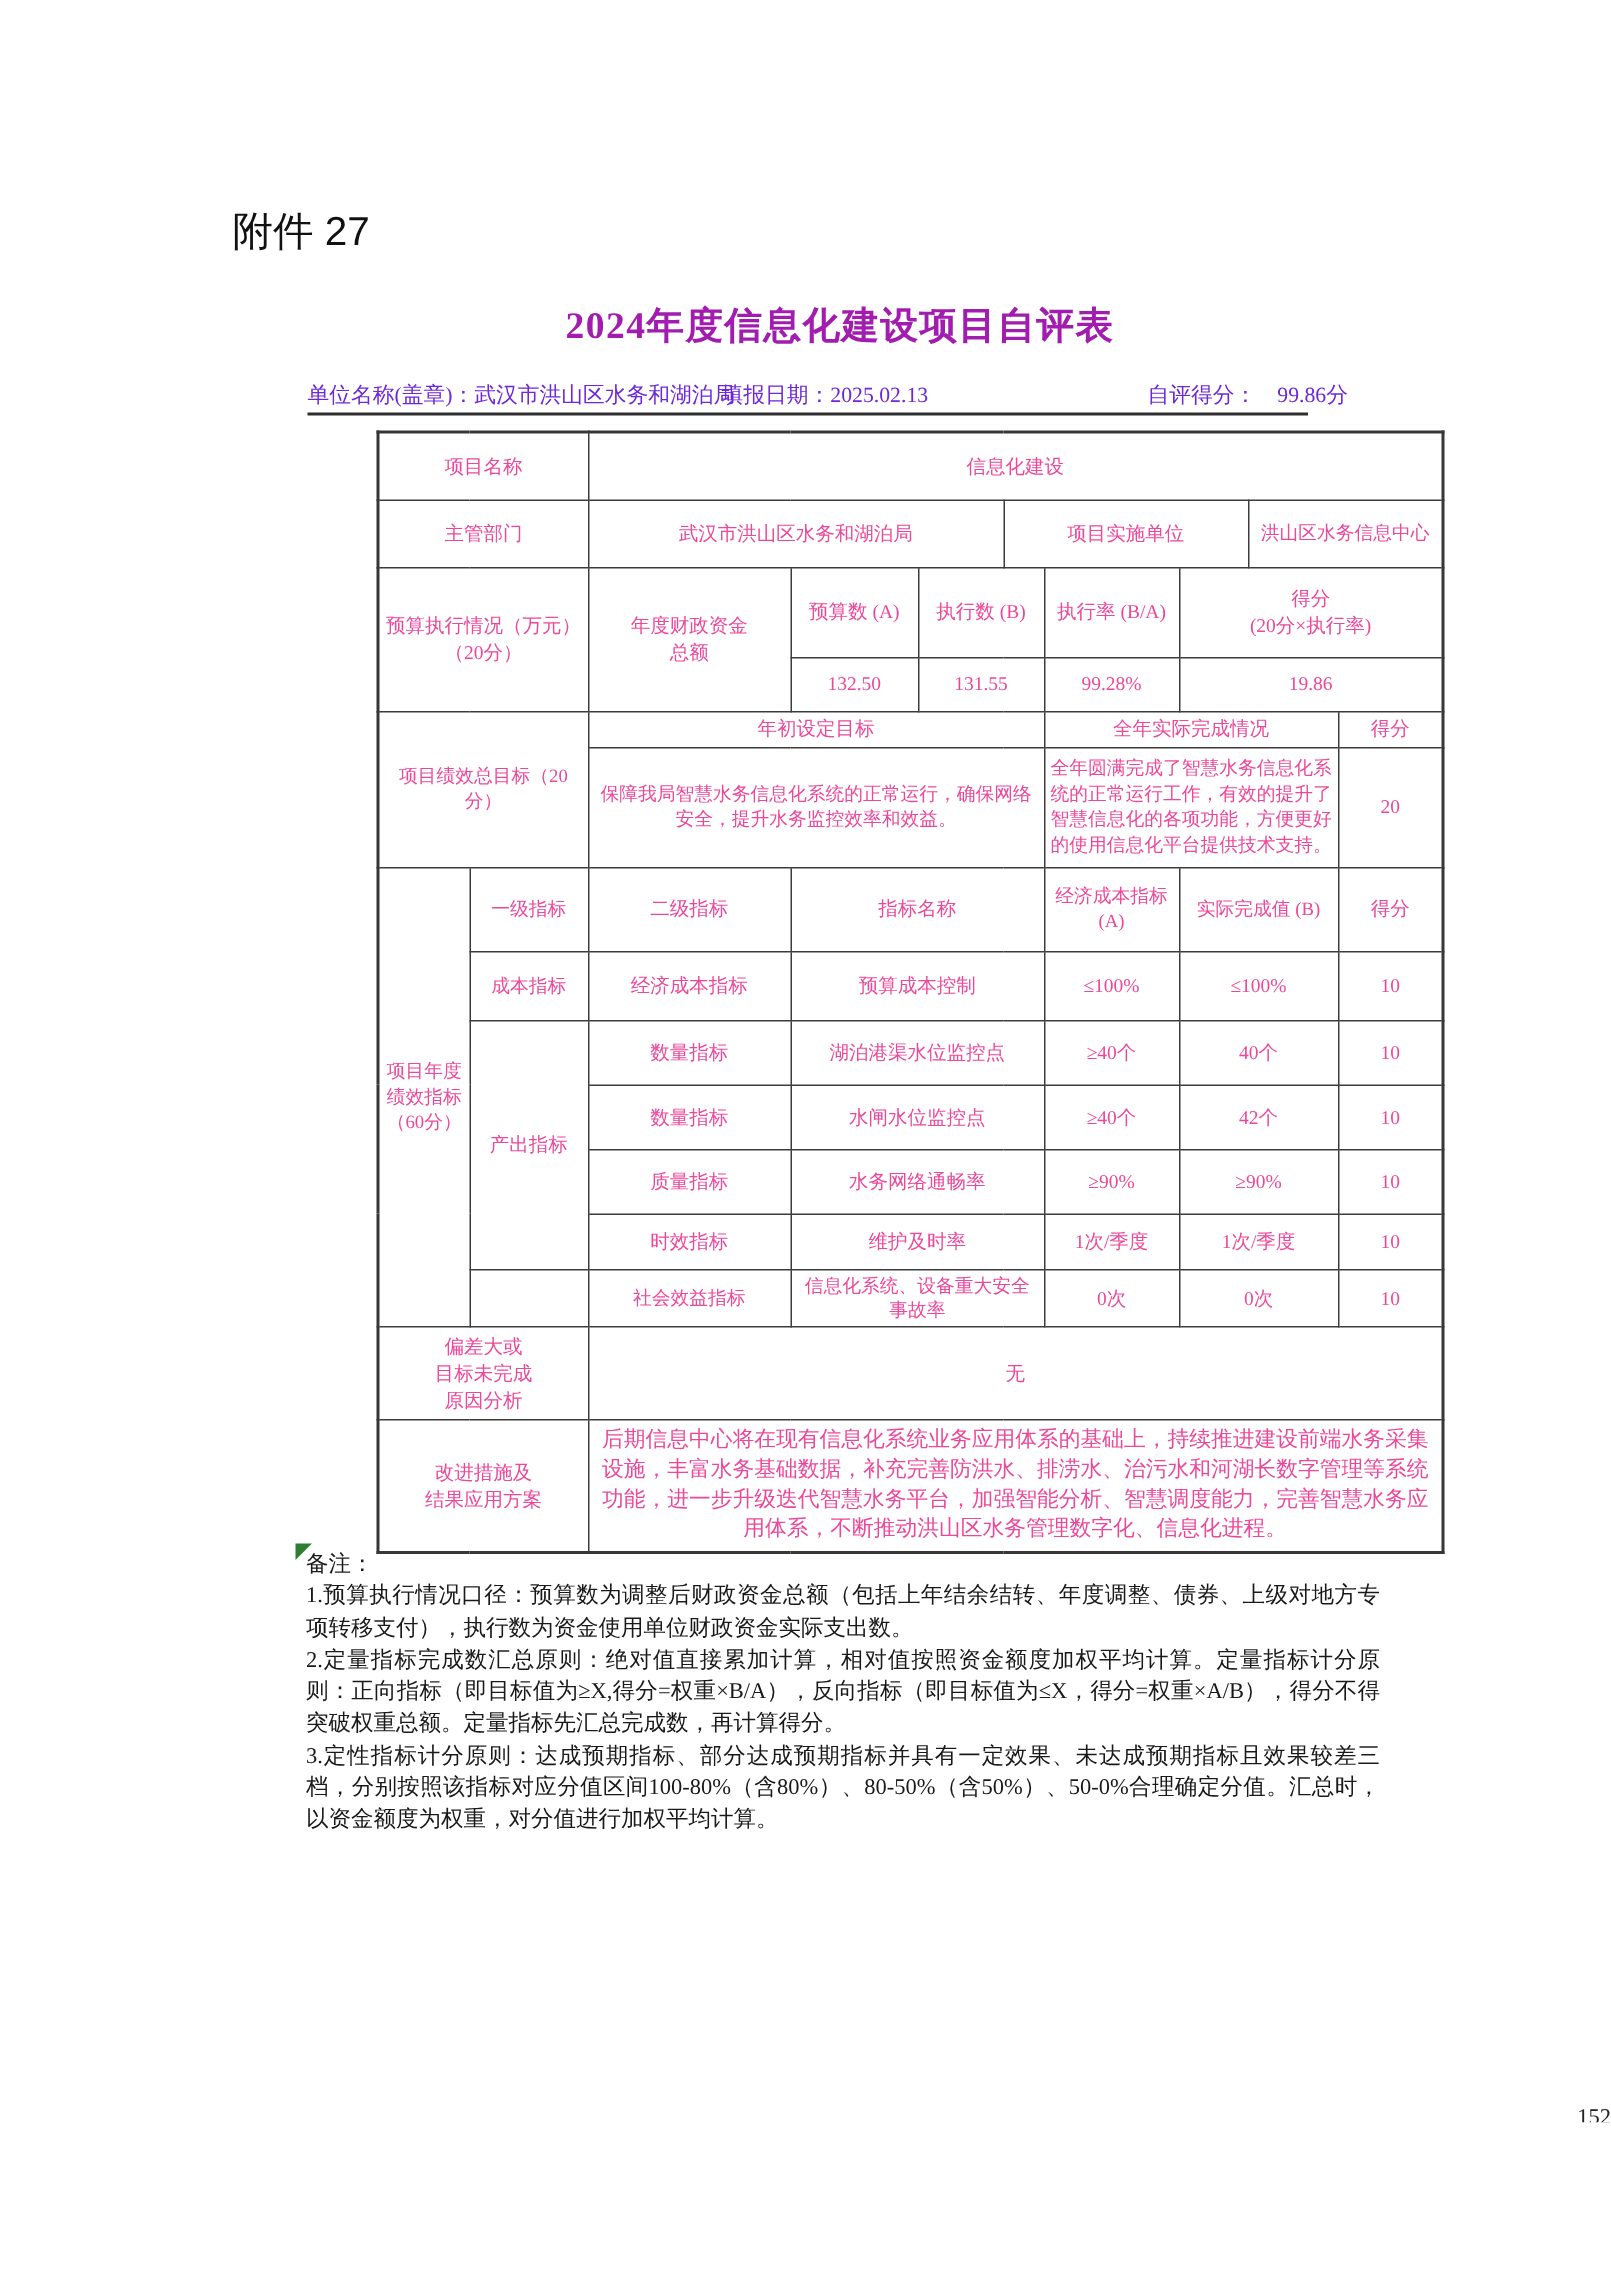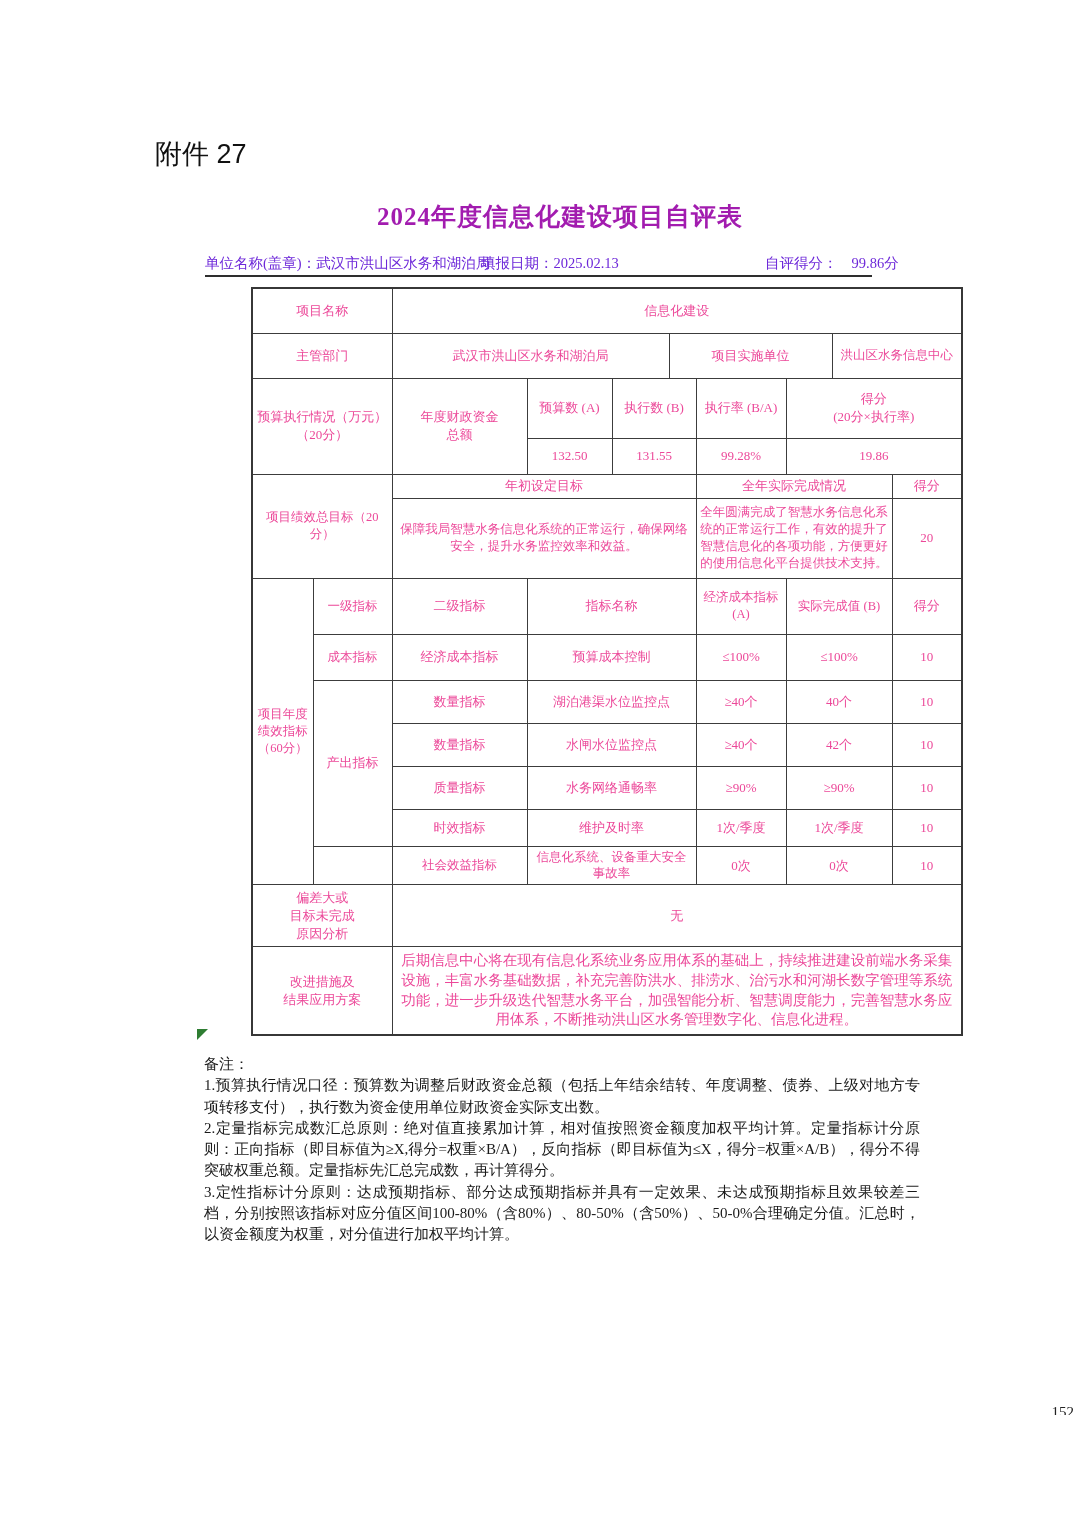--- a/index.html
+++ b/index.html
@@ -40,21 +40,21 @@
   }
   .pre   { white-space:pre-line; }
   .left  { text-align:left; padding-left:7px; }
   .goal-target { font-size:12.5px; padding:2px 6px; }
   .goal-actual { font-size:12.5px; text-align:justify; padding:3px 6px; line-height:1.5; }
   .improve-txt { font-size:14.5px; text-align:justify; padding:4px 9px; line-height:1.55; }
   .small { font-size:12.5px; }
 
   .notes {
     position:absolute; left:204px; top:1033px; width:716px;
-    font-size:15px; line-height:1.42; color:#191919; text-align:justify;margin-top:21px;
+    font-size:15px; line-height:1.42; color:#191919; text-align:justify;
   }
   .note-marker {
     position:absolute; left:197px; top:1029px; width:0; height:0;
     border-top:11px solid #2e7d32; border-right:11px solid transparent;
   }
   .page-number {
     position:absolute; left:0; top:1404px; width:1074px;
     text-align:right; font-size:15px; color:#222;
   }
 </style>

